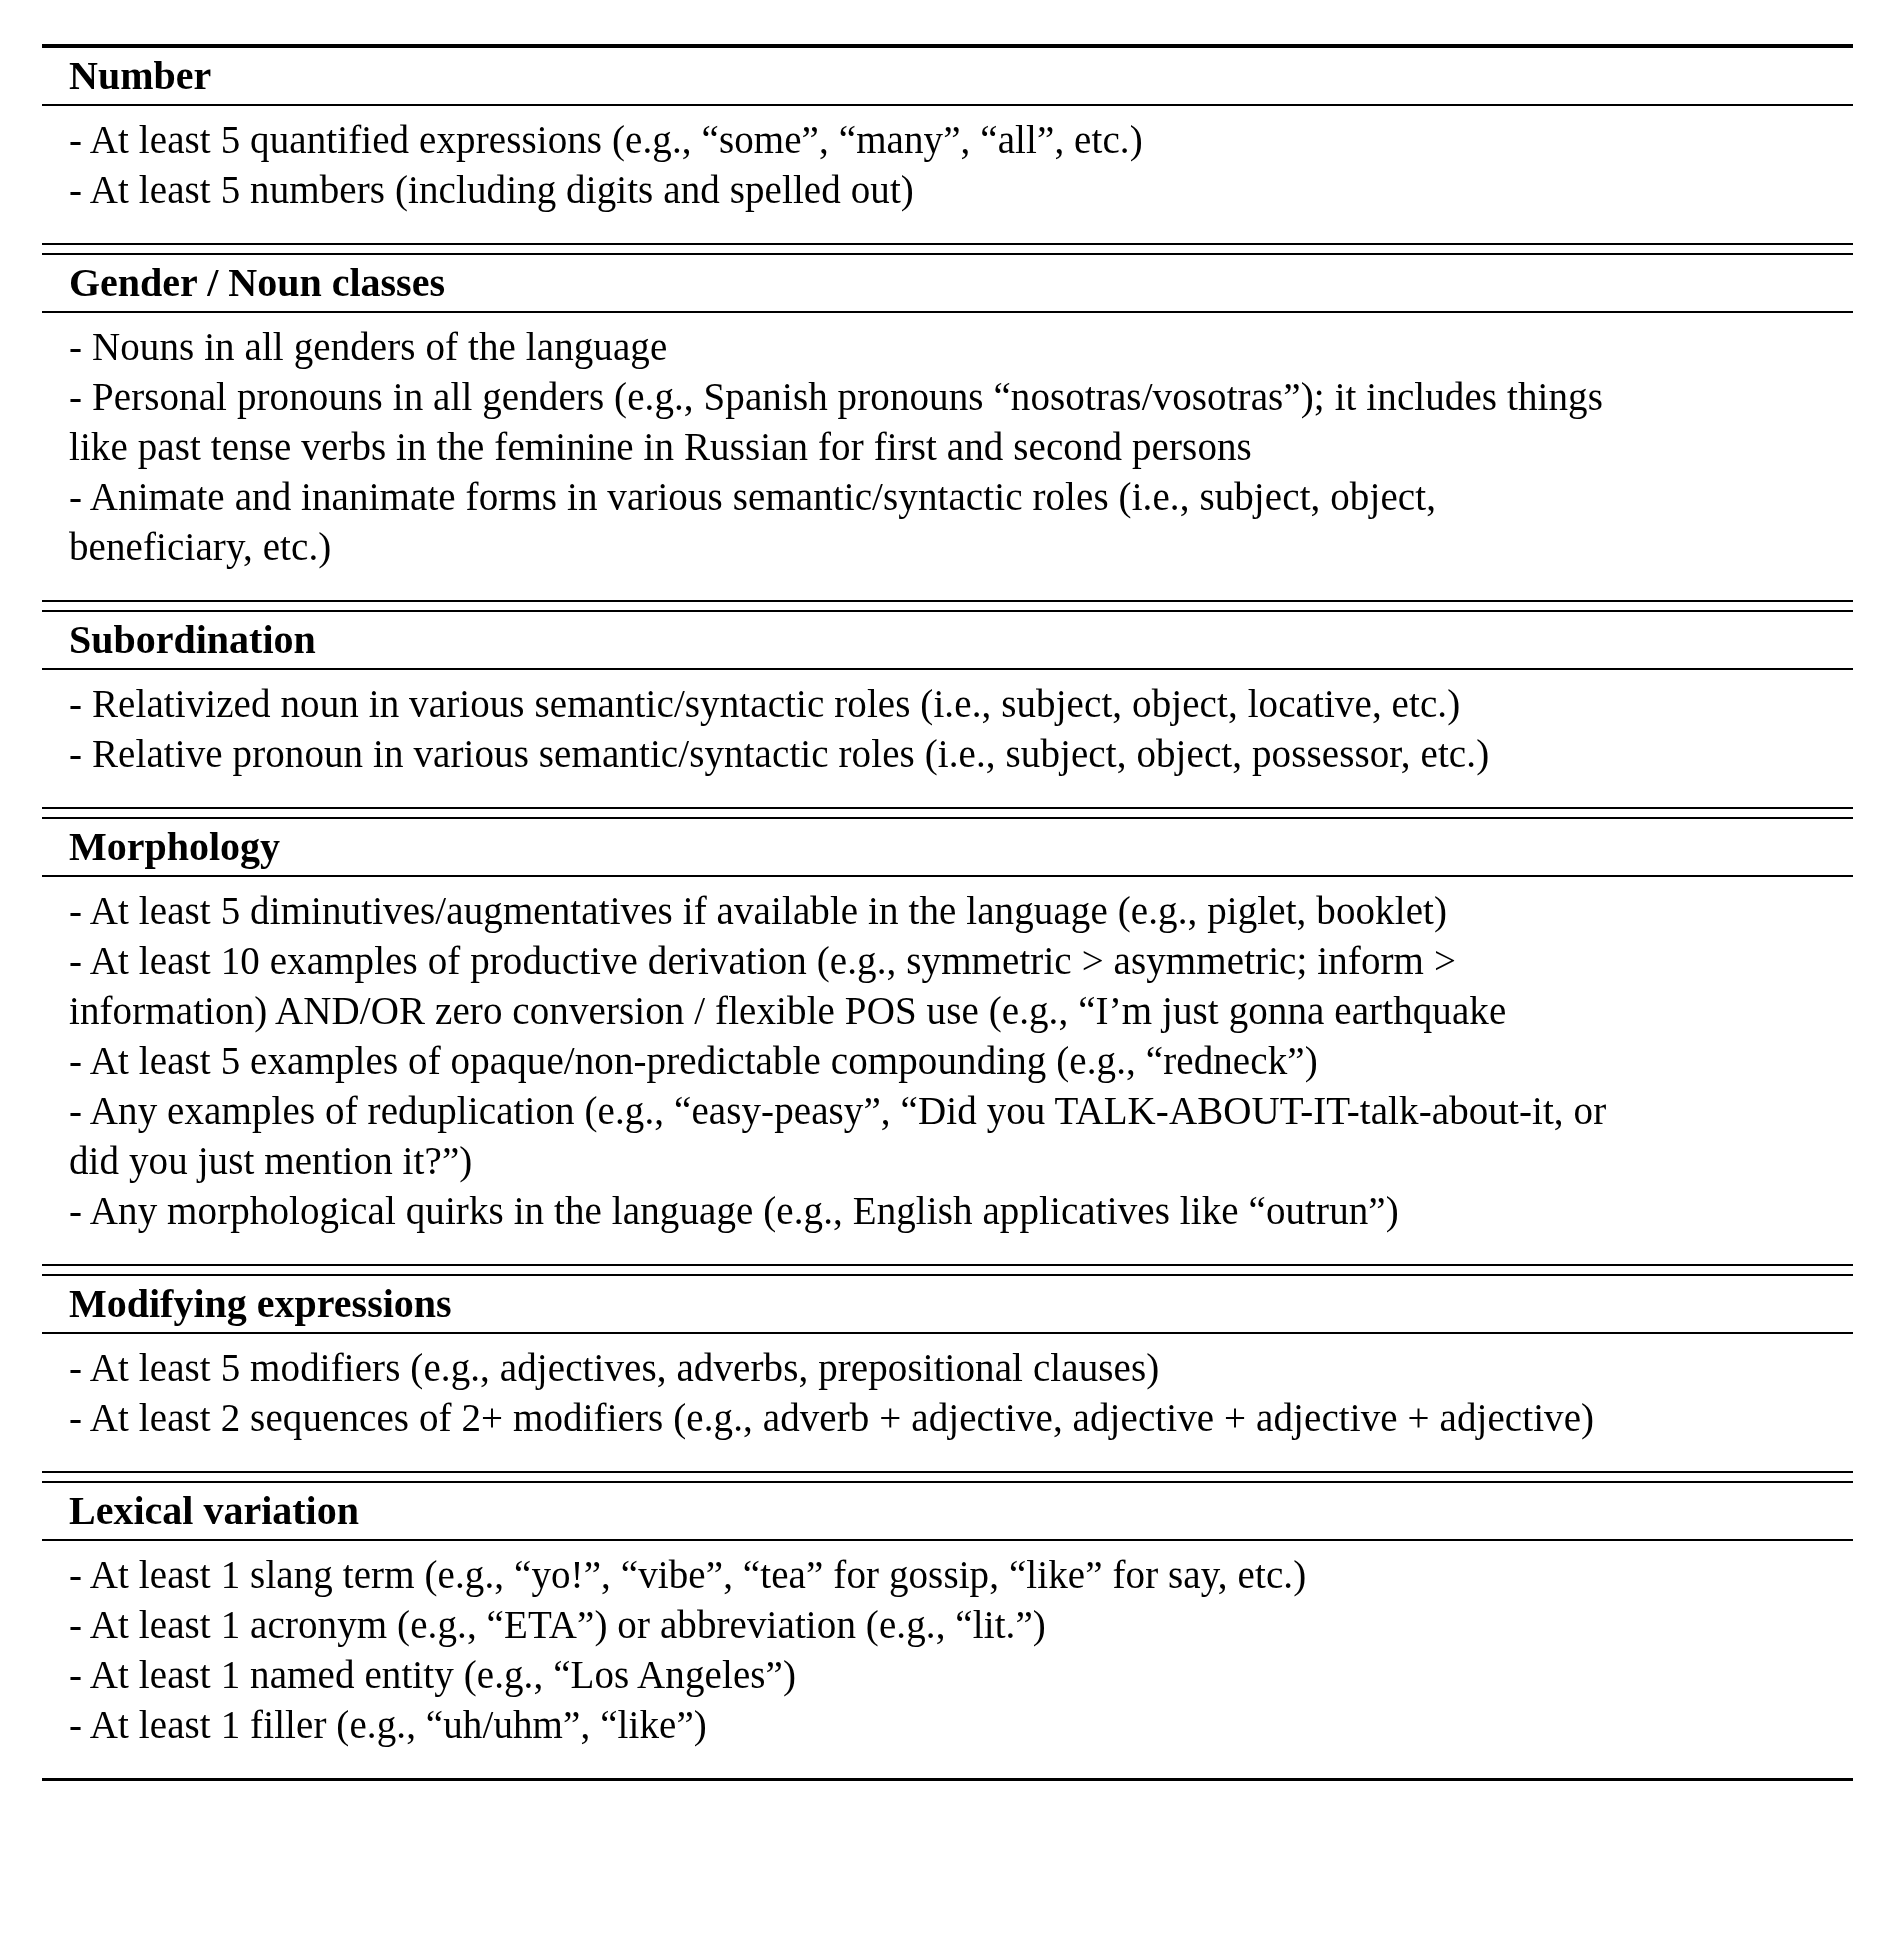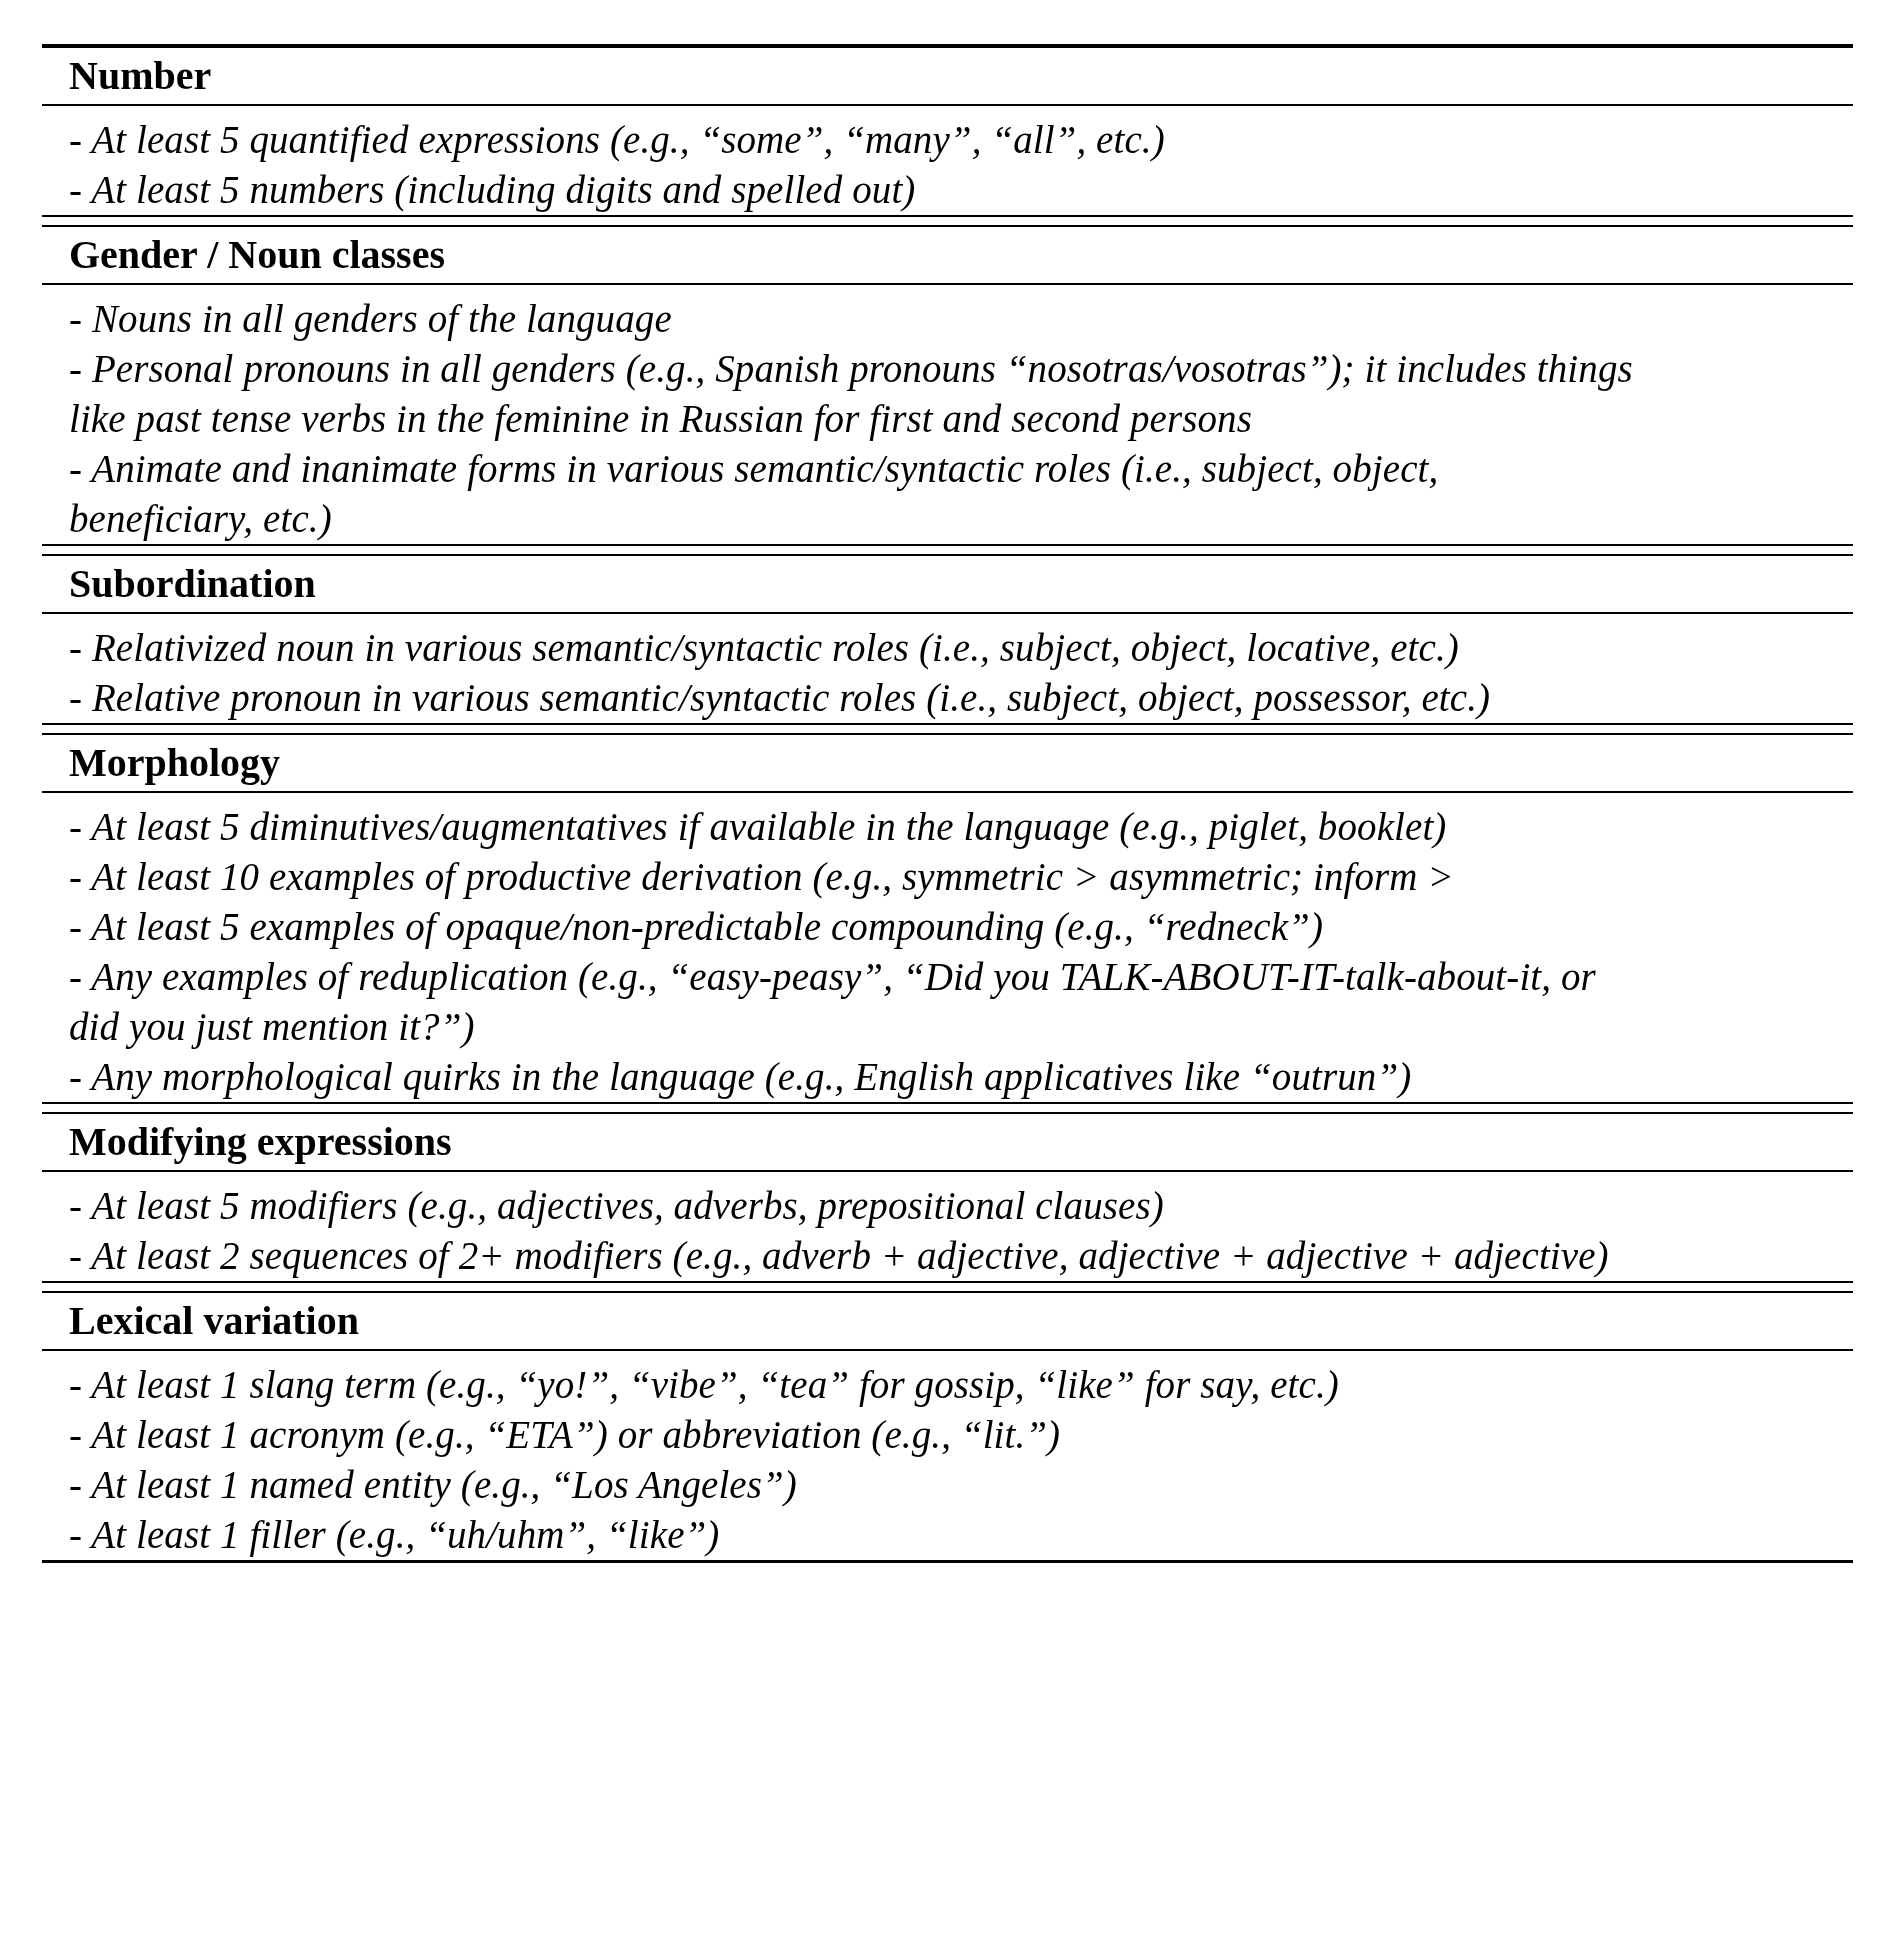--- a/index.html
+++ b/index.html
@@ -14,21 +14,21 @@
   .rule-double::before, .rule-double::after {
     content: ""; position: absolute; left: 0; right: 0; height: 2px; background: #000;
   }
   .rule-double::before { top: 0; }
   .rule-double::after { top: 10px; }
   .section-header {
     height: 56px; display: flex; align-items: center;
     padding-left: 27px; box-sizing: border-box;
     font-weight: bold; font-size: 40px; white-space: nowrap;
   }
-  .section-body { padding: 9px 0 0 27px; font-style: italic; }
+  .section-body { padding: 9px 0 28px 27px; }
   .line {
     height: 50px; line-height: 50px; font-size: 39px; white-space: nowrap;
     letter-spacing: 0.1px;
   }
 </style>
 </head>
 <body>
 
 <div class="table">
   <div class="rule-thick"></div>
@@ -65,20 +65,21 @@
     </div>
   </div>
   <div class="rule-double"></div>
 
   <div class="section">
     <div class="section-header">Morphology</div>
     <div class="rule-thin"></div>
     <div class="section-body">
       <div class="line">- At least 5 diminutives/augmentatives if available in the language (e.g., piglet, booklet)</div>
       <div class="line">- At least 10 examples of productive derivation (e.g., symmetric &gt; asymmetric; inform &gt;</div>
+      <div class="line">information) AND/OR zero conversion / flexible POS use (e.g., “I’m just gonna earthquake</div>
       <div class="line">- At least 5 examples of opaque/non-predictable compounding (e.g., “redneck”)</div>
       <div class="line">- Any examples of reduplication (e.g., “easy-peasy”, “Did you TALK-ABOUT-IT-talk-about-it, or</div>
       <div class="line">did you just mention it?”)</div>
       <div class="line">- Any morphological quirks in the language (e.g., English applicatives like “outrun”)</div>
     </div>
   </div>
   <div class="rule-double"></div>
 
   <div class="section">
     <div class="section-header">Modifying expressions</div>

